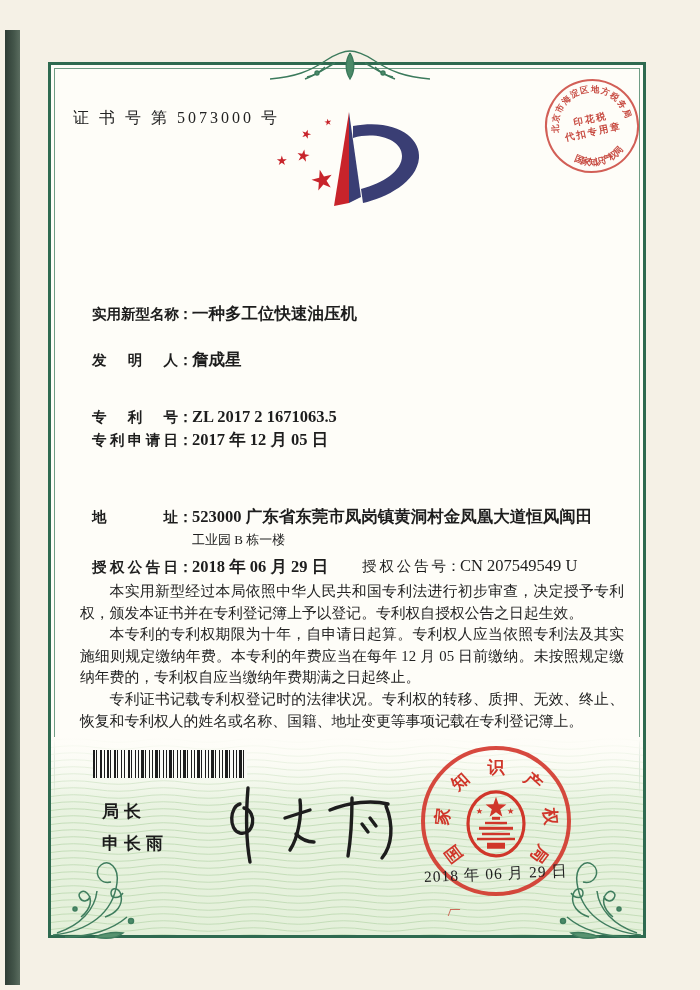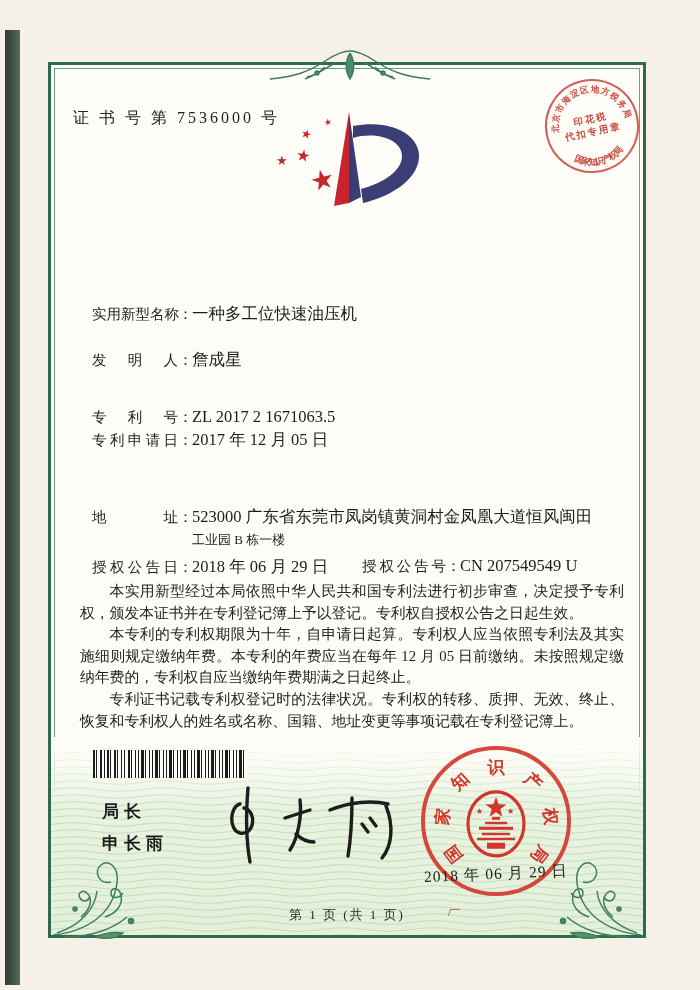--- a/index.html
+++ b/index.html
@@ -24,21 +24,21 @@
                     background:linear-gradient(180deg,#fefdf8, rgba(254,253,248,0)); }
 
   .certno { position:absolute; left:73px; top:108px; font-size:16px; letter-spacing:3px; color:#222; }
 
   .logo { position:absolute; left:258px; top:106px; width:175px; height:112px; }
   .logo-star { position:absolute; color:#c8242b; line-height:1; font-family:"DejaVu Sans",sans-serif; }
 
   .title { position:absolute; left:0; right:0; top:206px; text-align:center;
            font-size:42px; font-weight:600; color:#141414; letter-spacing:13px; text-indent:13px; }
 
-  .frow { position:absolute; left:92px; font-size:17px; color:#1d1d1d; white-space:nowrap; }
+  .frow { position:absolute; left:92px; font-size:17px; color:#1d1d1d; white-space:nowrap;font-weight:bold; }
   .flabel { display:inline-block; width:86px; font-size:14.5px; text-align:justify; text-align-last:justify; vertical-align:baseline; color:#1d1d1d; }
   .fcolon { display:inline-block; width:14px; font-size:15px; }
   .fvalue { font-size:16.5px; }
   .addr2 { position:absolute; left:192px; top:531px; font-size:13px; color:#1d1d1d; }
   .grant-right { position:absolute; left:362px; top:556px; font-size:17px; white-space:nowrap; color:#1d1d1d;}
   .grant-right .flabel { width:84px; }
 
   .bodytext { position:absolute; left:80px; top:581px; width:544px; font-size:14.8px;
               line-height:21.6px; color:#222; text-align:justify; }
   .bodytext p { text-indent:2em; margin:0;font-family:Liberation Serif, serif; }
@@ -127,21 +127,21 @@
         <path d="M10,112 C34,104 48,88 50,70 M18,116 C44,116 66,108 80,96"></path>
         <path d="M58,96 C70,92 76,84 74,74 C72,66 64,66 64,72 C64,78 72,78 76,72"></path>
         <path d="M34,96 C44,88 46,78 40,72 C36,68 30,72 33,77 C36,82 42,80 43,75"></path>
         <circle cx="84" cy="100" r="2.5" fill="#4b8a68"></circle>
         <circle cx="28" cy="88" r="2" fill="#4b8a68"></circle>
         <path d="M48,116 q14,-6 28,-4 q-10,8 -28,4" fill="#57936f"></path>
       </g>
     </svg>
   </div>
 
-  <div class="certno">证 书 号 第 7536000 号</div>
+  <div class="certno">证 书 号 第 5073000 号</div>
 
   <div class="logo">
     <svg width="175" height="112" viewBox="258 106 175 112">
       <polygon points="349,112 334,206 349,203" fill="#c8242b"></polygon>
       <polygon points="349,112 349,203 361,197" fill="#3a3e74"></polygon>
       <path d="M353,126 C396,118 421,138 419,158 C417,182 386,198 363,203 L361,189 C383,183 402,171 402,156 C402,140 377,131 353,138 Z" fill="#3a3e74"></path>
     </svg>
     <span class="logo-star" style="left:52px; top:60px; font-size:27px; transform:rotate(-14deg);">★</span>
     <span class="logo-star" style="left:38px; top:42px; font-size:16px; transform:rotate(10deg);">★</span>
     <span class="logo-star" style="left:18px; top:48px; font-size:13px;">★</span>
@@ -252,15 +252,14 @@
         <span class="arc-ch" style="transform: rotate(168.667deg) translateY(-36px) rotate(180deg);">产</span>
         <span class="arc-ch" style="transform: rotate(157.333deg) translateY(-36px) rotate(180deg);">权</span>
         <span class="arc-ch" style="transform: rotate(146deg) translateY(-36px) rotate(180deg);">局</span>
       </div>
     <div class="stamp-center">
       <div>印花税</div>
       <div>代扣专用章</div>
     </div>
   </div>
 
-  <div class="footer">第 1 页 (共 1 页)</div>
   <div class="red-tick"></div>
 </div>
 
 </body></html>

